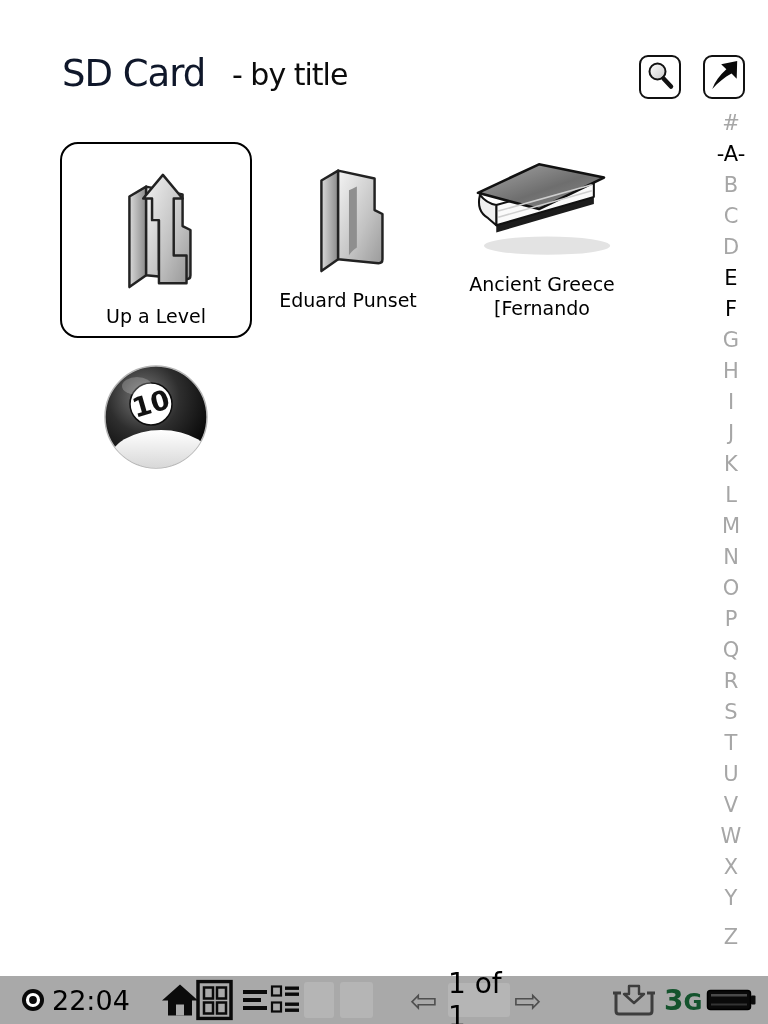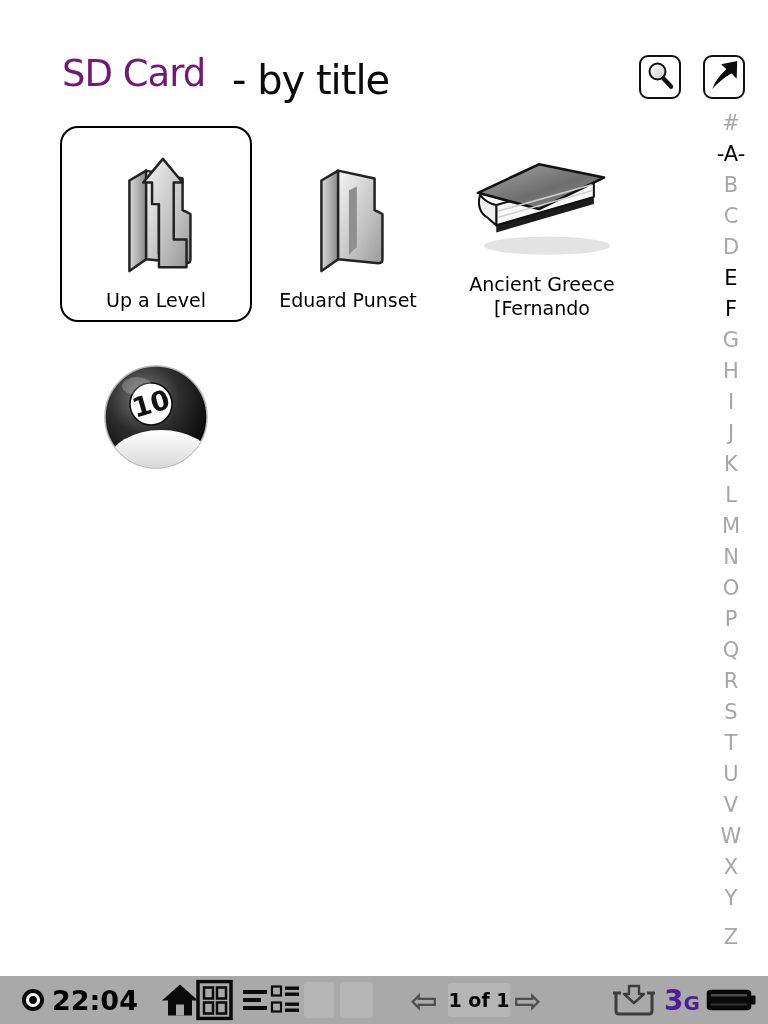--- a/index.html
+++ b/index.html
@@ -1,61 +1,61 @@
 <!DOCTYPE html>
 <html><head>
 <meta charset="utf-8">
 <style>
   html,body{margin:0;padding:0;}
   body{font-family:"DejaVu Sans","Liberation Sans",sans-serif;background:#fff;}
   #screen{position:relative;width:768px;height:1024px;background:#ffffff;overflow:hidden;}
 
   
-  .hdr-title{position:absolute;left:62px;top:52px;font-size:37px;color:#701a75;letter-spacing:-1px;}
-  .hdr-sub{position:absolute;left:232px;top:57px;font-size:40px;color:#0b0b0b;letter-spacing:-1px;}
+  .hdr-title{position:absolute;left:62px;top:52px;font-size:37px;color:#0f172a;letter-spacing:-1px;}
+  .hdr-sub{position:absolute;left:232px;top:57px;font-size:30px;color:#0b0b0b;letter-spacing:-1px;}
   .hdr-btn{position:absolute;top:55px;width:42px;height:44px;border:2.5px solid #111;border-radius:9px;
            background:#fff;display:flex;align-items:center;justify-content:center;box-sizing:border-box;}
   .btn-search{left:639px;}
   .btn-jump{left:703px;}
 
   
   .cell{position:absolute;display:flex;flex-direction:column;align-items:center;
         border:2.5px solid transparent;border-radius:18px;box-sizing:border-box;padding-top:10px;}
-  .cell.selected{border-color:#000;}
+  .cell.selected{border-color:#000;margin-top:16px;}
   .cell1{left:60px;top:126px;width:192px;height:196px;}
   .cell2{left:252px;top:126px;width:192px;height:196px;}
   .cell3{left:446px;top:126px;width:192px;height:196px;}
   .cell4{left:60px;top:330px;width:192px;height:212px;}
   .icon-box{height:150px;display:flex;align-items:center;justify-content:center;width:100%;}
   .cell3 .icon-box{height:140px;}
   .cell-label{font-size:19px;line-height:24px;color:#000;text-align:center;}
   .cell-label span{display:block;}
   .cell-label span:empty{display:none;}
 
   
   .alpha-col{position:absolute;left:704px;top:112px;width:54px;display:flex;flex-direction:column;
              align-items:center;gap:9px;font-size:21px;line-height:22px;}
   .alpha-col span{color:#a6a6a6;cursor:default;}
   .alpha-col span.active{color:#000;}
   .alpha-col span.current{color:#000;}
   .alpha-col span.gap{margin-top:8px;}
 
   
   .statusbar{position:absolute;left:0;bottom:0;width:768px;height:48px;background:#a9a9a9;}
-  .sb{position:absolute;top:50%;transform:translateY(-50%);display:flex;align-items:center;justify-content:center;font-weight:bold;}
+  .sb{position:absolute;top:50%;transform:translateY(-50%);display:flex;align-items:center;justify-content:center;}
   .sb-time{left:52px;font-size:27px;color:#000;}
   .sb-chip{background:#b5b5b5;border-radius:3px;}
   .chip1{left:304px;width:30px;height:36px;}
   .chip2{left:340px;width:33px;height:36px;}
   .sb-arrow{font-size:33px;color:#4f4f4f;font-family:"DejaVu Sans",sans-serif;line-height:1;}
   .arrow-prev{left:410px;}
   .arrow-next{left:514px;}
   .page-chip{left:448px;width:62px;height:34px;background:#b5b5b5;border-radius:3px;
-             font-size:19px;font-weight:bold;color:#000;}
-  .net-label{left:664px;display:inline-block;font-size:20px;font-weight:bold;color:#4c1d95;letter-spacing:0px;}
+             font-size:28px;font-weight:normal;color:#000;}
+  .net-label{left:664px;display:inline-block;font-size:23px;font-weight:bold;color:#14532d;letter-spacing:0px;}
   .net-label::first-letter{font-size:28px;}
   .ic{position:absolute;top:50%;transform:translateY(-50%);display:flex;}
   .ic-rec{left:20px;}
   .ic-home{left:162px;}
   .ic-grid{left:196px;}
   .ic-list{left:241px;}
   .ic-detail{left:270px;}
   .ic-down{left:610px;}
   .ic-batt{left:706px;}
 </style>

